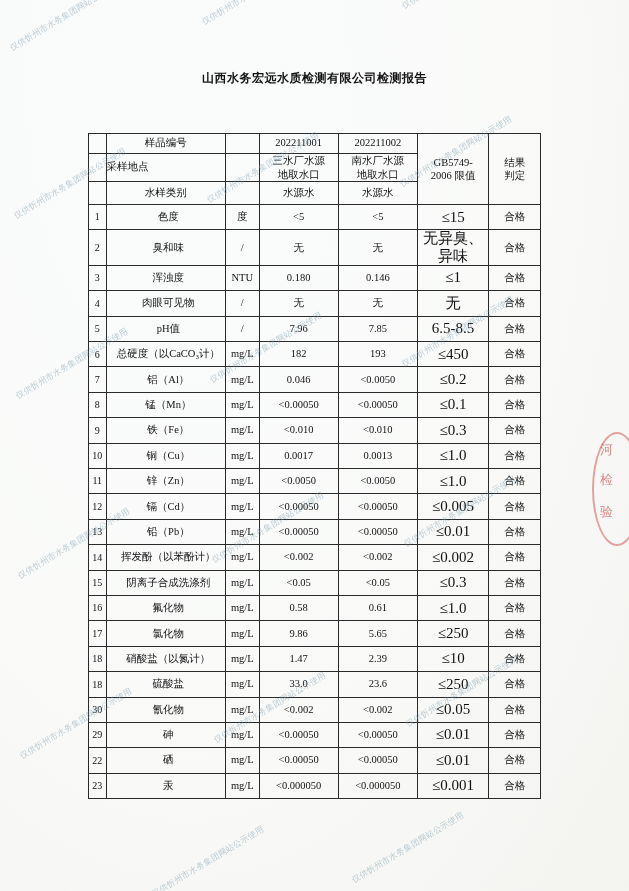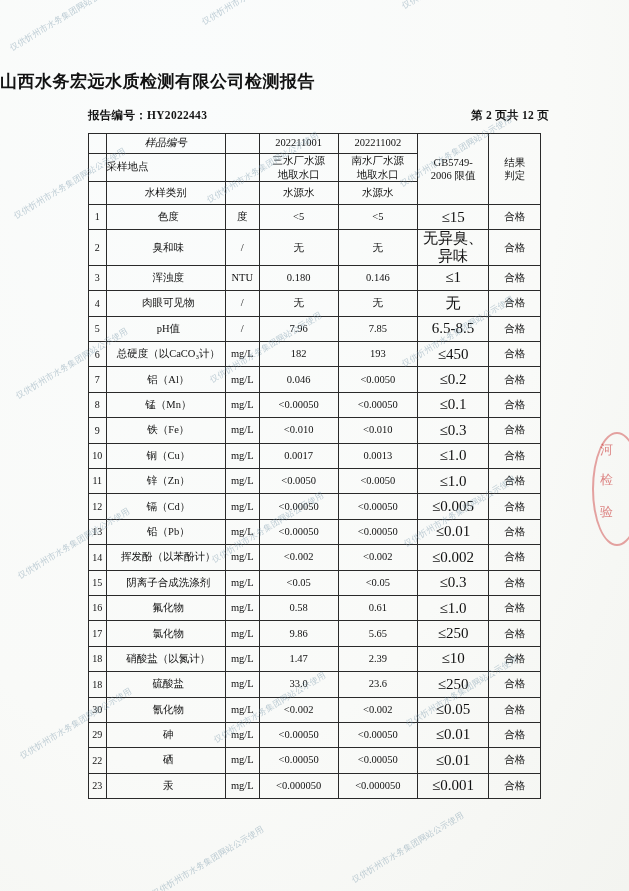--- a/index.html
+++ b/index.html
@@ -29,21 +29,22 @@
   }
   .doc {
     position: absolute;
     left: 0; top: 0; right: 0; bottom: 0;
     padding: 0;
   }
   .title {
     position: absolute;
     top: 70px;
     left: 0; right: 0;
-    font-size: 17px;
+    text-align: center;
+    font-size: 12px;
     font-weight: bold;
     letter-spacing: 0.5px;
     color: #121212;
   }
   .meta-row {
     position: absolute;
     top: 108px;
     left: 88px;
     right: 80px;
     display: flex;
@@ -117,30 +118,26 @@
 </head>
 <body>
 
 <div class="page">
   <div class="paper-tint"></div>
 
   <div class="doc">
 
     <div class="title">山西水务宏远水质检测有限公司检测报告</div>
 
-    <div class="meta-row">
-      <div class="meta-left">报告编号：HY2022443</div>
-      <div class="meta-right">第 2 页共 12 页</div>
-    </div>
 
     <table class="rep">
       <thead>
         <tr class="h1">
           <td class="c-idx"></td>
-          <td class="c-name" style="text-align:center;padding-left:0 !important;font-style:italic;">样品编号</td>
+          <td class="c-name" style="text-align:center;padding-left:0 !important;">样品编号</td>
           <td class="c-unit"></td>
           <td class="c-v1">202211001</td>
           <td class="c-v2">202211002</td>
           <td class="c-lim" rowspan="3">
             <div class="two-line">
               <div>GB5749-</div>
               <div>2006 限值</div>
             </div>
           </td>
           <td class="c-res" rowspan="3">

